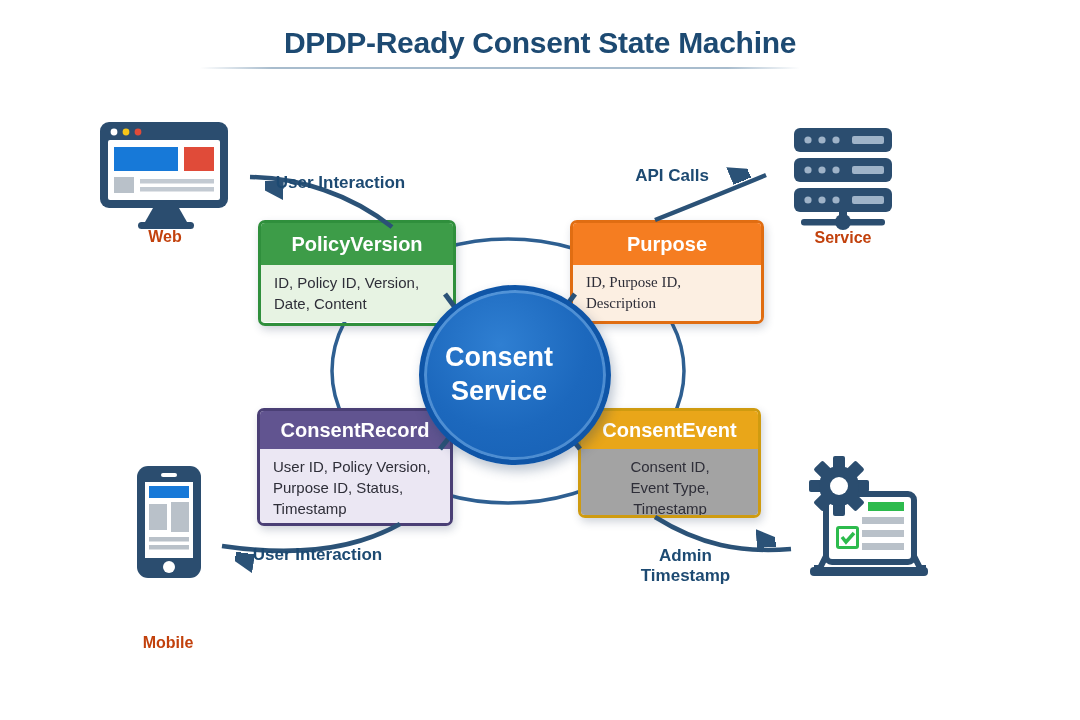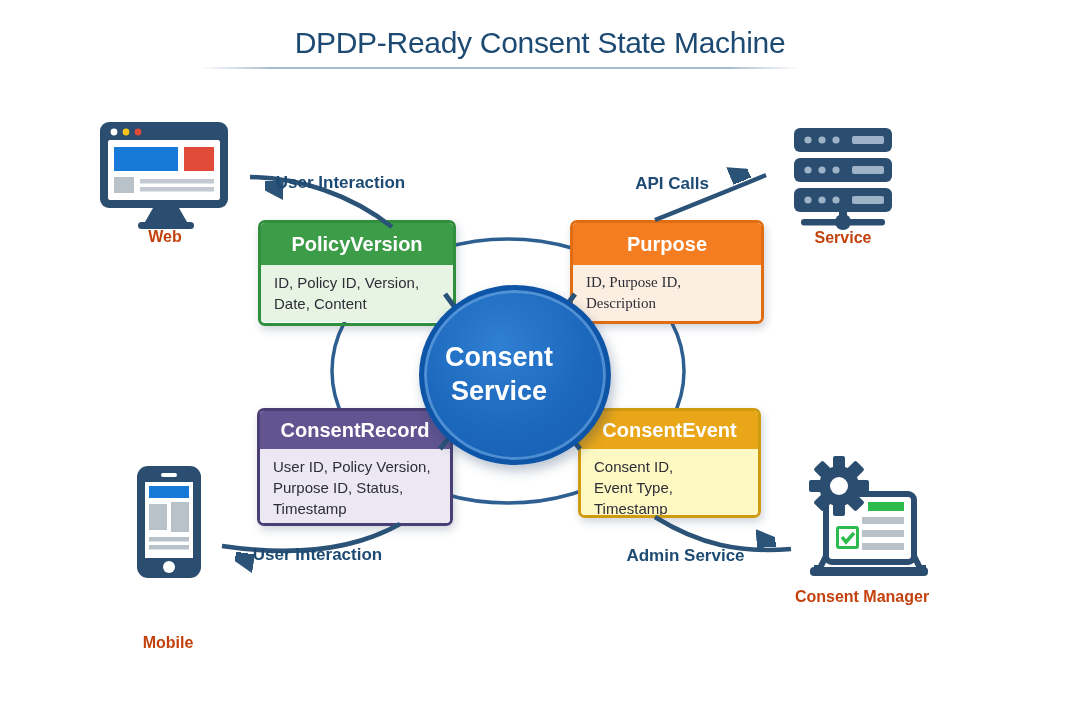--- a/index.html
+++ b/index.html
@@ -4,21 +4,21 @@
 <style>
   html,body{margin:0;padding:0;background:#fff;}
   #stage{
     position:relative;width:1080px;height:720px;background:#fff;overflow:hidden;
     font-family:"Liberation Sans","DejaVu Sans",sans-serif;
   }
   .abs{position:absolute;}
   
   #title{
     left:0;top:26px;width:1080px;text-align:center;
-    font-size:30px;font-weight:400;color:#1d4a72;letter-spacing:-0.3px;
+    font-size:30px;font-weight:700;color:#1d4a72;letter-spacing:-0.3px;
   }
   #title-rule{
     left:200px;top:67px;width:600px;height:2px;
     background:linear-gradient(to right,rgba(185,201,216,0),#a8bccd 12%,#a8bccd 88%,rgba(185,201,216,0));
   }
   
   .layer{left:0;top:0;width:1080px;height:720px;pointer-events:none;}
   #ring-layer{z-index:1;}
   #arrow-layer{z-index:3;}
   
@@ -63,21 +63,21 @@
   #actor-label-1{left:783px;top:229px;width:120px;}
   #actor-icon-2{left:137px;top:466px;z-index:2;}
   #actor-label-2{left:108px;top:586px;width:120px;margin-top:48px;}
   #actor-icon-3{left:796px;top:456px;z-index:2;}
   #actor-label-3{left:762px;top:588px;width:200px;}
   
   .conn-label{
     z-index:5;color:#1d4a72;font-size:17px;font-weight:700;text-align:center;
   }
   #conn-label-0{left:268px;top:173px;width:145px;}
-  #conn-label-1{left:608px;top:174px;width:128px;}
+  #conn-label-1{left:608px;top:166px;width:128px;}
   #conn-label-2{left:245px;top:545px;width:145px;}
   #conn-label-3{left:613px;top:546px;width:145px;}
 </style>
 </head>
 <body>
 
 <div id="stage">
 
   <div id="title" class="abs">DPDP-Ready Consent State Machine</div>
   <div id="title-rule" class="abs"></div>
@@ -97,21 +97,21 @@
 Description</div>
   </div>
   <div id="entity-2" class="abs entity" style="border-color: rgb(74, 63, 117);">
     <div class="entity-header" style="background: rgb(97, 84, 144);">ConsentRecord</div>
     <div class="entity-body" style="background: rgb(235, 231, 243);">User ID, Policy Version,
 Purpose ID, Status,
 Timestamp</div>
   </div>
   <div id="entity-3" class="abs entity" style="border-color: rgb(207, 155, 16);">
     <div class="entity-header" style="background: rgb(233, 166, 25);">ConsentEvent</div>
-    <div class="entity-body" style="background: #fef9c3;">Consent ID,
+    <div class="entity-body" style="background: #a3a3a3; text-align: center;">Consent ID,
 Event Type, Timestamp</div>
   </div>
 
   <svg id="arrow-layer" class="abs layer" viewBox="0 0 1080 720">
     <defs>
       <marker id="ah" markerWidth="4.2" markerHeight="4.2" refX="7.5" refY="5" orient="auto" markerUnits="strokeWidth">
         <path d="M0,0 L10,5 L0,10 z" fill="#2b5277"></path>
       </marker>
     </defs>
 
@@ -213,20 +213,19 @@
         <rect x="53" y="40" width="13" height="13" rx="2" transform="rotate(45 59.5 46.5)"></rect>
         <circle cx="43" cy="30" r="20"></circle>
       </g>
       <circle cx="43" cy="30" r="9" fill="#ffffff"></circle>
     </g>
 
     <path d="M30 100 L24 112 L18 112" stroke="#2b4d6f" stroke-width="6" fill="none"></path>
     <path d="M118 100 L124 112 L130 112" stroke="#2b4d6f" stroke-width="6" fill="none"></path>
     <rect x="14" y="111" width="118" height="9" rx="4" fill="#2b4d6f"></rect>
   </svg>
-  <div id="actor-label-3" class="abs actor-label">Consent Manager</div>
 
   <div id="conn-label-0" class="abs conn-label">User Interaction</div>
   <div id="conn-label-1" class="abs conn-label">API Calls</div>
   <div id="conn-label-2" class="abs conn-label">User Interaction</div>
-  <div id="conn-label-3" class="abs conn-label">Admin Service</div>
+  <div id="conn-label-3" class="abs conn-label">Admin Timestamp</div>
 
 </div>
 
 </body></html>

